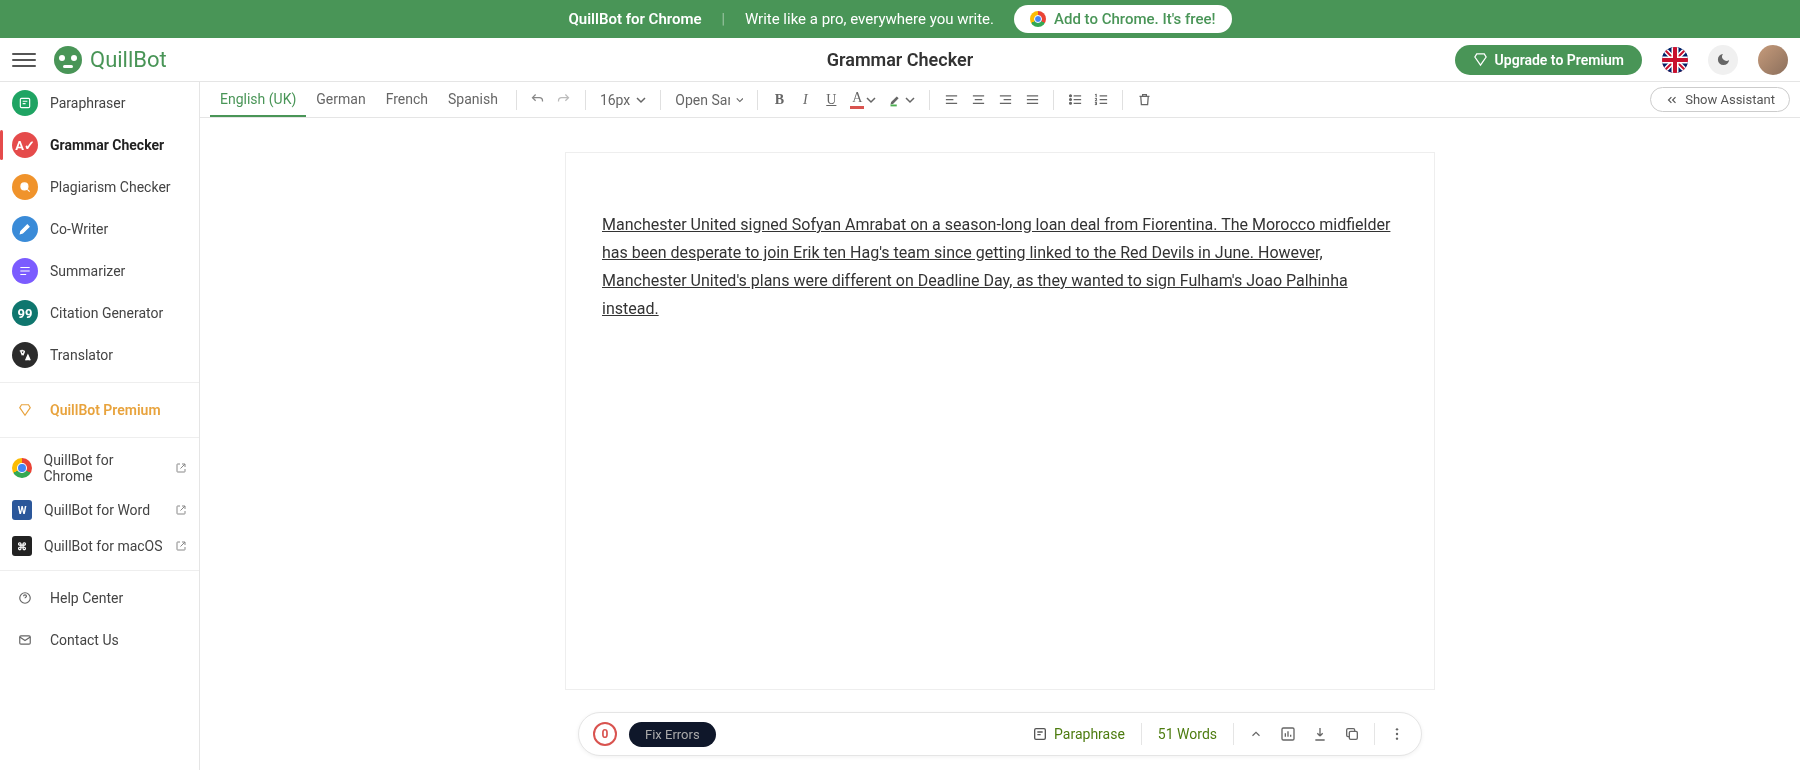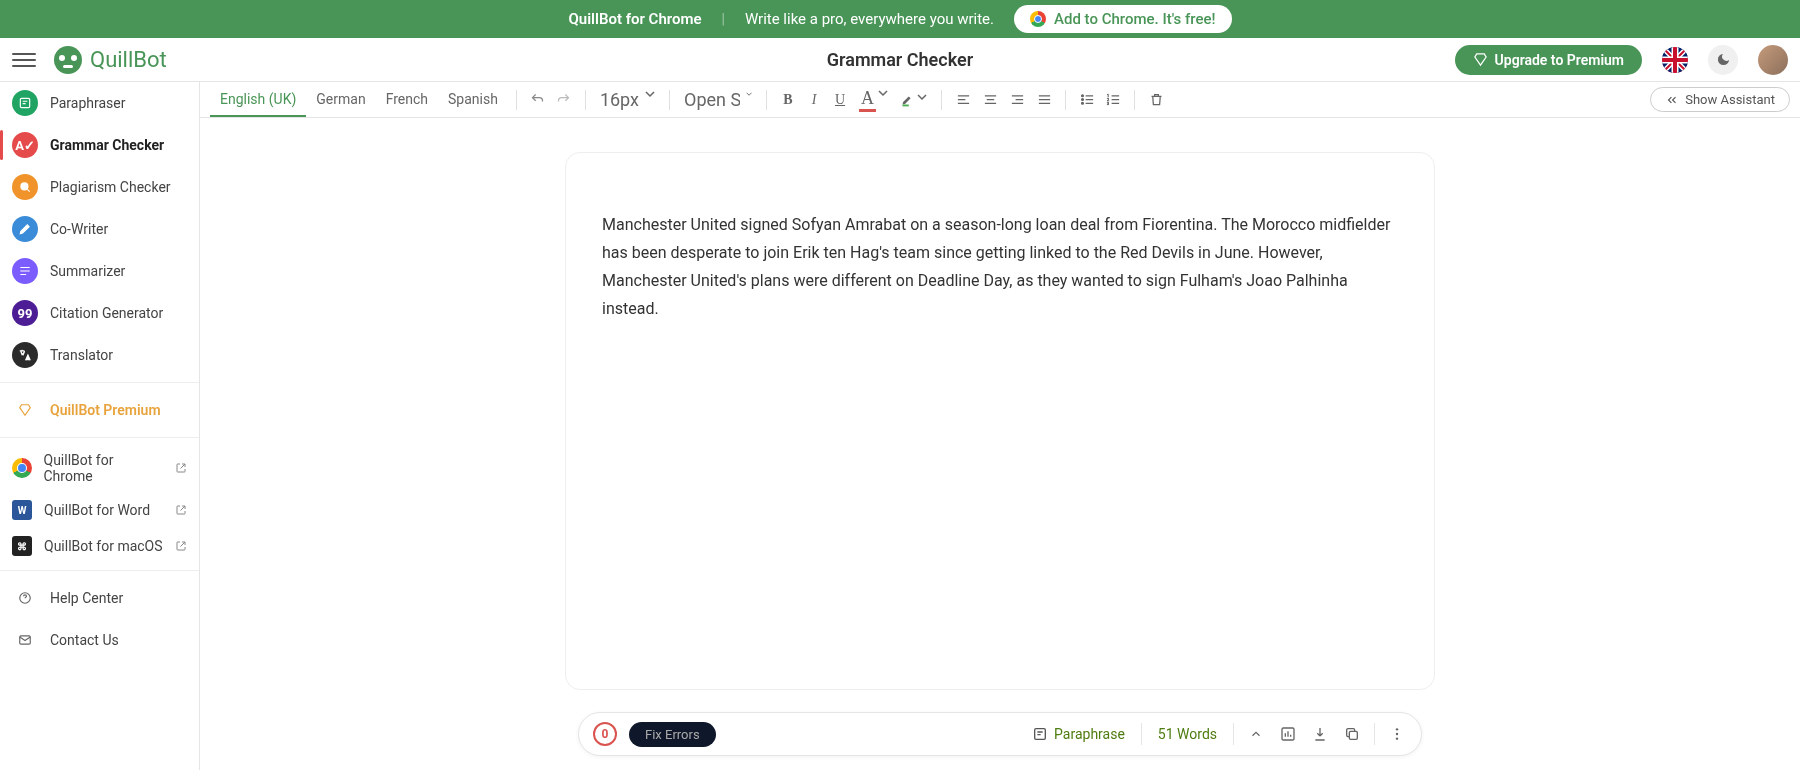--- a/index.html
+++ b/index.html
@@ -47,27 +47,27 @@
 
 .main { flex:1; display:flex; flex-direction:column; position:relative; }
 
 
 .toolbar { height:36px; border-bottom:1px solid #e5e5e5; display:flex; align-items:center; padding:0 10px; gap:0; }
 .lang-tabs { display:flex; height:100%; }
 .lang-tab { padding:0 10px; display:flex; align-items:center; font-size:14px; color:#666; cursor:pointer; border-bottom:2px solid transparent; }
 .lang-tab.active { color:#499557; border-bottom-color:#499557; font-weight:400; }
 .tb-sep { width:1px; height:20px; background:#e0e0e0; margin:0 8px; }
 .tb-btn { width:26px; height:26px; display:flex; align-items:center; justify-content:center; color:#666; cursor:pointer; border-radius:3px; }
-.tb-sel { display:flex; gap:6px; color:#666; font-size:18px; padding:0 6px; cursor:pointer; }
+.tb-sel { display:flex; align-items:center; gap:6px; color:#666; font-size:14px; padding:0 6px; cursor:pointer; }
 .tb-group { display:flex; gap:1px; }
 .toolbar .show-asst { margin-left:auto; border:1px solid #ccc; border-radius:16px; padding:4px 14px; font-size:13px; color:#555; display:flex; align-items:center; gap:6px; cursor:pointer; }
 
 
 .editor-area { flex:1; display:flex; justify-content:center; padding:34px 20px 80px; overflow:auto; position:relative; }
-.paper { width:870px; background:#fff; border:1px solid #eee; border-radius:15px; padding:58px 36px 100px; min-height:500px; }
+.paper { width:870px; background:#fff; border:1px solid #eee; border-radius:0; padding:58px 36px 100px; min-height:500px;text-decoration:underline; }
 .paper .content { font-size:16px; line-height:1.75; color:#333; }
 
 
 .tiny { position:absolute; left:384px; bottom:22px; font-size:12px; color:#555; font-weight:600; display:flex; align-items:center; gap:2px; }
 
 
 .bottombar { position:absolute; bottom:14px; left:50%; transform:translateX(-50%); width:844px; height:44px; background:#fff; border:1px solid #e5e5e5; border-radius:24px; box-shadow:0 1px 4px rgba(0,0,0,.06); display:flex; align-items:center; padding:0 14px; gap:12px; }
 .err-badge { width:24px; height:24px; border:2px solid #d9534f; color:#d9534f; border-radius:50%; display:flex; align-items:center; justify-content:center; font-size:12px; font-weight:700; }
 .fix-btn { background:#0f172a; color:#aaa; border-radius:14px; padding:5px 16px; font-size:13px; cursor:default; }
 .bottombar .spacer { flex:1; }
@@ -165,21 +165,21 @@
         </div>
         <div class="side-item">
           <span class="side-ic" style="background:#7b5cff">
             <svg viewBox="0 0 24 24" stroke="#fff" stroke-width="2">
               <path d="M4 6h16M4 12h16M4 18h10"></path>
             </svg>
           </span>
           <span>Summarizer</span>
         </div>
         <div class="side-item">
-          <span class="side-ic" style="background:#4c1d95">
+          <span class="side-ic" style="background:#0f766e">
             <span style="font-weight:700">99</span>
           </span>
           <span>Citation Generator</span>
         </div>
         <div class="side-item">
           <span class="side-ic" style="background:#2b2b2b">
             <svg viewBox="0 0 24 24" fill="none" stroke="#fff" stroke-width="2">
               <path d="M3 5h8M7 3v2M5 5c0 3 2 6 5 7M11 5c0 3-2 6-5 7M13 21l4-9 4 9M14.5 17h5"></path>
             </svg>
           </span>

